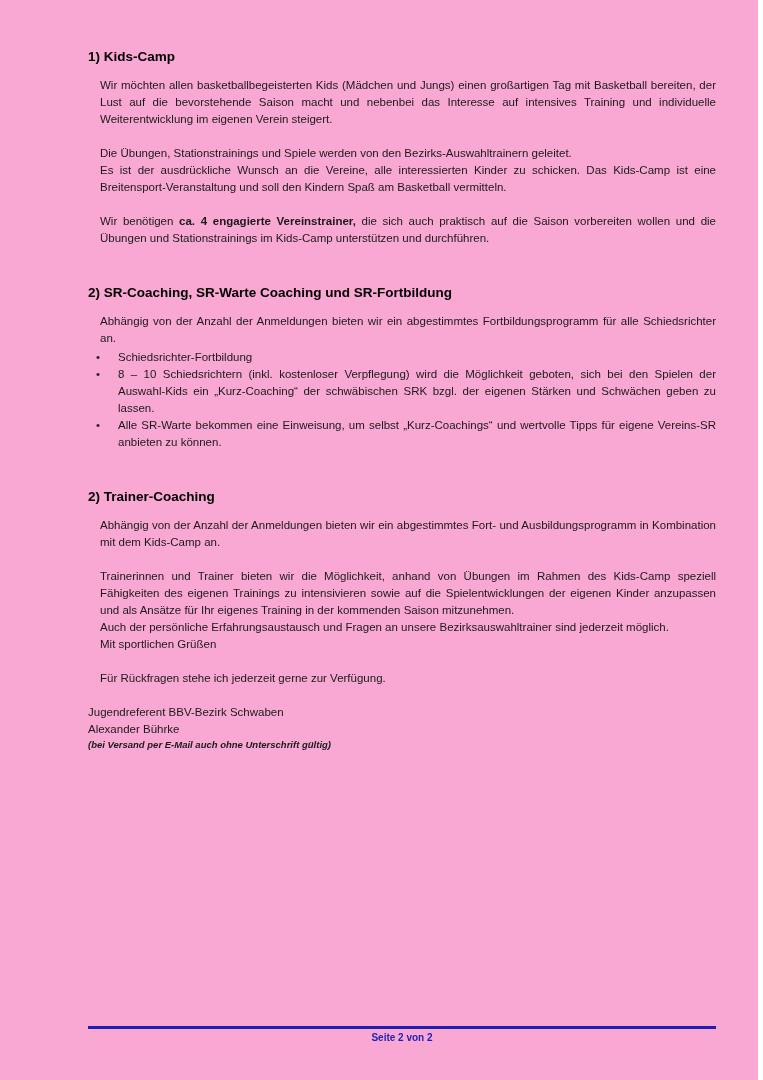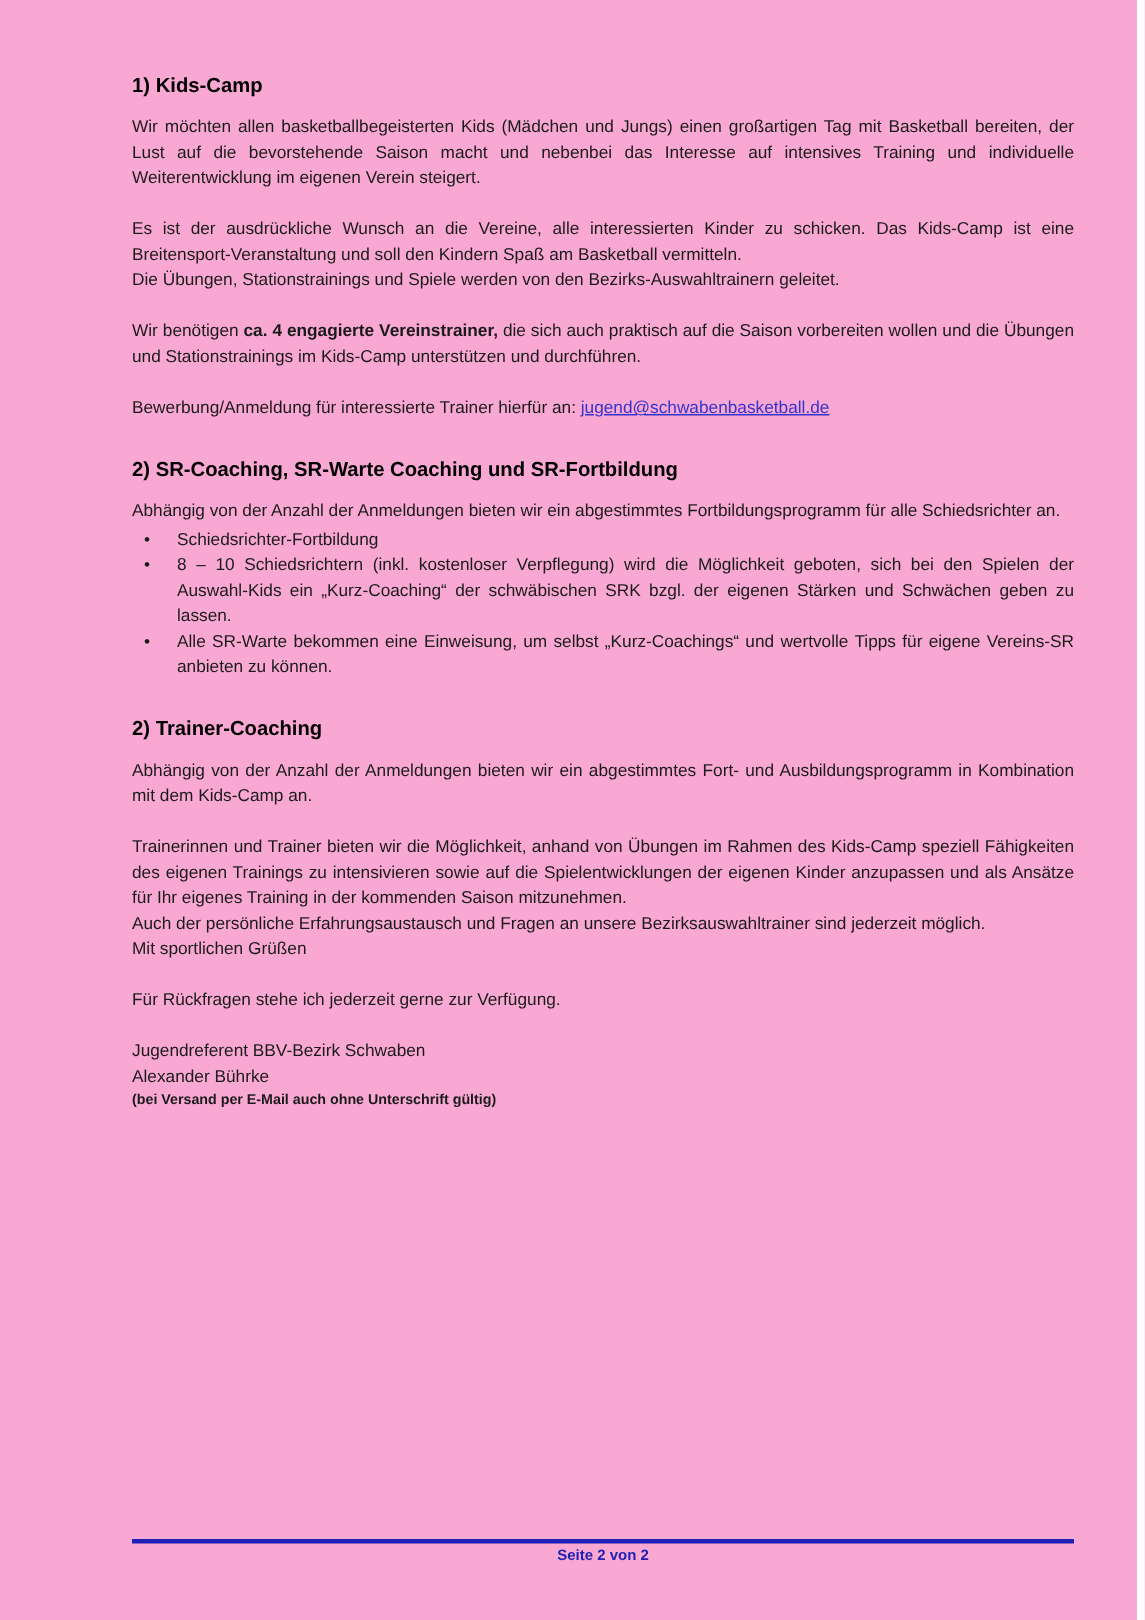--- a/index.html
+++ b/index.html
@@ -24,23 +24,23 @@
     line-height:17px;
   }
   h2.section-heading{
     font-size:13.5px;
     line-height:16px;
     font-weight:bold;
     color:#000000;
     margin:0 0 12px 0;
   }
   section.sec{margin:0;}
-  section.sec + section.sec h2.section-heading{margin-top:24px;}
+  section.sec + section.sec h2.section-heading{margin-top:38px;}
   p.para{
-    margin:0 0 17px 0;
+    margin:0 0 17px 12px;
     text-align:justify;
   }
   p.para:last-child{margin-bottom:0;}
   .line{display:block;}
   strong{font-weight:bold;}
   a.email{
     color:var(--link_blue);
     text-decoration:underline;
     cursor:pointer;
   }
@@ -59,20 +59,21 @@
     position:absolute;
     left:8px;
     top:0;
   }
   .closing p.para{text-align:left;}
   .signature-block{margin-top:17px;}
   .signature-block .sig-line{display:block;}
   .sig-note{
     font-size:9.5px;
     line-height:13px;
+    font-style:italic;
     font-weight:bold;
   }
   .footer-rule{
     position:absolute;
     left:88px;top:1026px;
     width:628px;height:3px;
     background:var(--accent_blue);
   }
   .page-number{
     position:absolute;
@@ -88,27 +89,26 @@
 </head>
 <body>
 
 <div class="page">
   <main class="content">
 
     <section class="sec">
       <h2 class="section-heading">1) Kids-Camp</h2>
       <p class="para">Wir möchten allen basketballbegeisterten Kids (Mädchen und Jungs) einen großartigen Tag mit Basketball bereiten, der Lust auf die bevorstehende Saison macht und nebenbei das Interesse auf intensives Training und individuelle Weiterentwicklung im eigenen Verein steigert.</p>
       <p class="para">
+        <span class="line">Die Übungen, Stationstrainings und Spiele werden von den Bezirks-Auswahltrainern geleitet.</span>
         <span class="line">Es ist der ausdrückliche Wunsch an die Vereine, alle interessierten Kinder zu schicken. Das Kids-Camp ist eine Breitensport-Veranstaltung und soll den Kindern Spaß am Basketball vermitteln.</span>
-        <span class="line">Die Übungen, Stationstrainings und Spiele werden von den Bezirks-Auswahltrainern geleitet.</span>
       </p>
       <p class="para">
         <span class="line"><span>Wir benötigen </span><strong>ca. 4 engagierte Vereinstrainer,</strong><span> die sich auch praktisch auf die Saison vorbereiten wollen und die Übungen und Stationstrainings im Kids-Camp unterstützen und durchführen.</span></span>
       </p>
-      <p class="para"><span>Bewerbung/Anmeldung für interessierte Trainer hierfür an: </span><a class="email">jugend@schwabenbasketball.de</a></p>
     </section>
 
     <section class="sec">
       <h2 class="section-heading">2) SR-Coaching, SR-Warte Coaching und SR-Fortbildung</h2>
       <p class="para" style="margin-bottom:0;">Abhängig von der Anzahl der Anmeldungen bieten wir ein abgestimmtes Fortbildungsprogramm für alle Schiedsrichter an.</p>
       <ul class="bullet-list">
         <li>Schiedsrichter-Fortbildung</li>
         <li>8 – 10 Schiedsrichtern (inkl. kostenloser Verpflegung) wird die Möglichkeit geboten, sich bei den Spielen der Auswahl-Kids ein „Kurz-Coaching“ der schwäbischen SRK bzgl. der eigenen Stärken und Schwächen geben zu lassen.</li>
         <li>Alle SR-Warte bekommen eine Einweisung, um selbst „Kurz-Coachings“ und wertvolle Tipps für eigene Vereins-SR anbieten zu können.</li>
       </ul>

